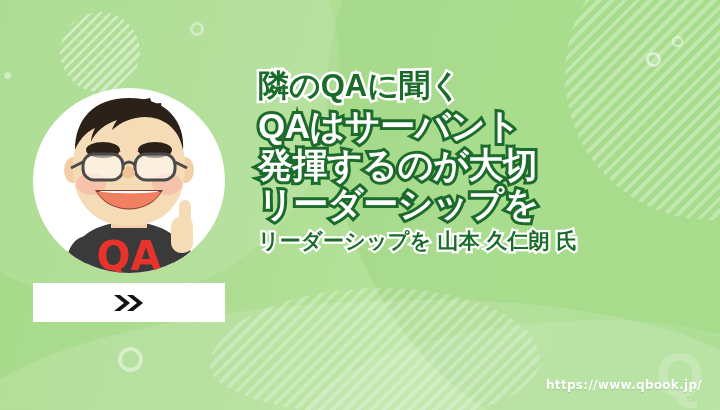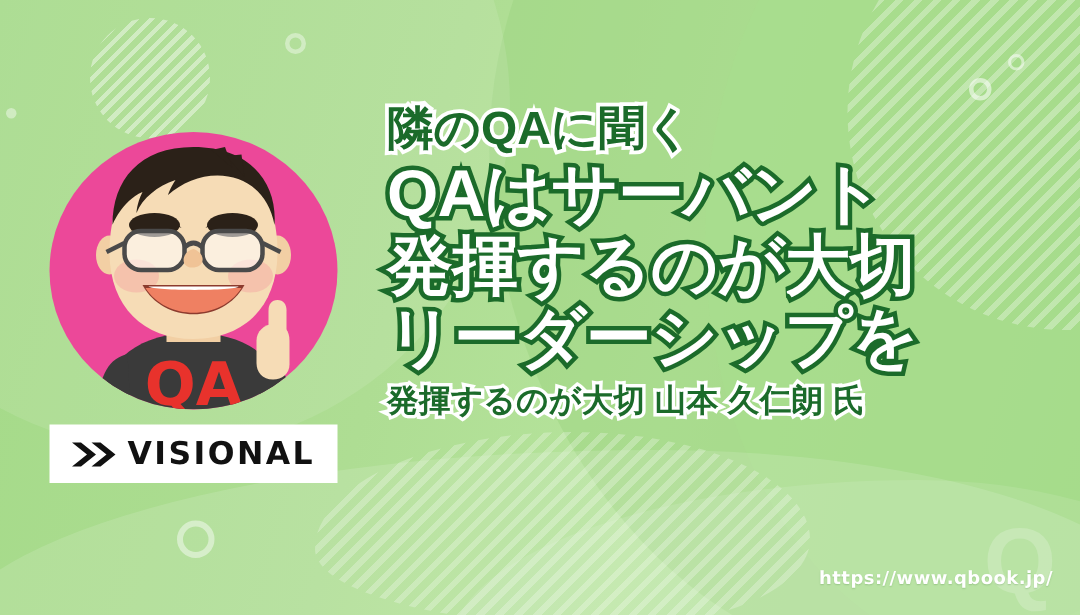--- a/index.html
+++ b/index.html
@@ -188,21 +188,21 @@
   }
 
   
   .avatar-wrap {
     position: absolute;
     left: 33px;
     top: 88px;
     width: 192px;
     height: 185px;
     border-radius: 50%;
-    background: #ec4899;
+    background: #ffffff;
     overflow: hidden;
   }
   .avatar-wrap svg { display: block; }
 
   
   .logo-plate {
     position: absolute;
     left: 33px;
     top: 283px;
     width: 192px;
@@ -242,21 +242,21 @@
     letter-spacing: 0px;
     color: #1b6b2a;
     -webkit-text-stroke: 5px #ffffff;
     paint-order: stroke fill;
     text-shadow:
       0 1px 0 rgba(255,255,255,.5);
     margin-bottom: 7px;
   }
   
   .headline {
-    font-size: 44px;
+    font-size: 35px;
     letter-spacing: -0.5px;
     color: #ffffff;
     -webkit-text-stroke: 6px #1b6b2a;
     paint-order: stroke fill;
     margin-bottom: 4px;
   }
   .headline.l2 { margin-bottom: 4px; }
   .headline.l3 { margin-bottom: 9px; }
   
   .byline {
@@ -349,26 +349,25 @@
 
       <text x="96" y="182" text-anchor="middle" font-family="DejaVu Sans, sans-serif" font-size="40" font-weight="bold" fill="#e8322c">QA</text>
     </svg>
   </div>
 
   <div class="logo-plate">
     <svg class="logo-chevrons" width="30" height="18" viewBox="0 0 30 18">
       <path d="M0 1 L10 9 L0 17 L6 17 L16 9 L6 1 Z" fill="#111111"></path>
       <path d="M13 1 L23 9 L13 17 L19 17 L29 9 L19 1 Z" fill="#111111"></path>
     </svg>
-    <span class="logo-word">VISIONAL</span>
   </div>
 
   <div class="text-block">
     <div class="ttl kicker">隣のQAに聞く</div>
     <div class="ttl headline l1">QAはサーバント</div>
     <div class="ttl headline l2">発揮するのが大切</div>
     <div class="ttl headline l3">リーダーシップを</div>
-    <div class="ttl byline">発揮するのが大切 山本 久仁朗 氏</div>
+    <div class="ttl byline">リーダーシップを 山本 久仁朗 氏</div>
   </div>
 
   <div class="url">https://www.qbook.jp/</div>
 
 </div>
 
 </body></html>

